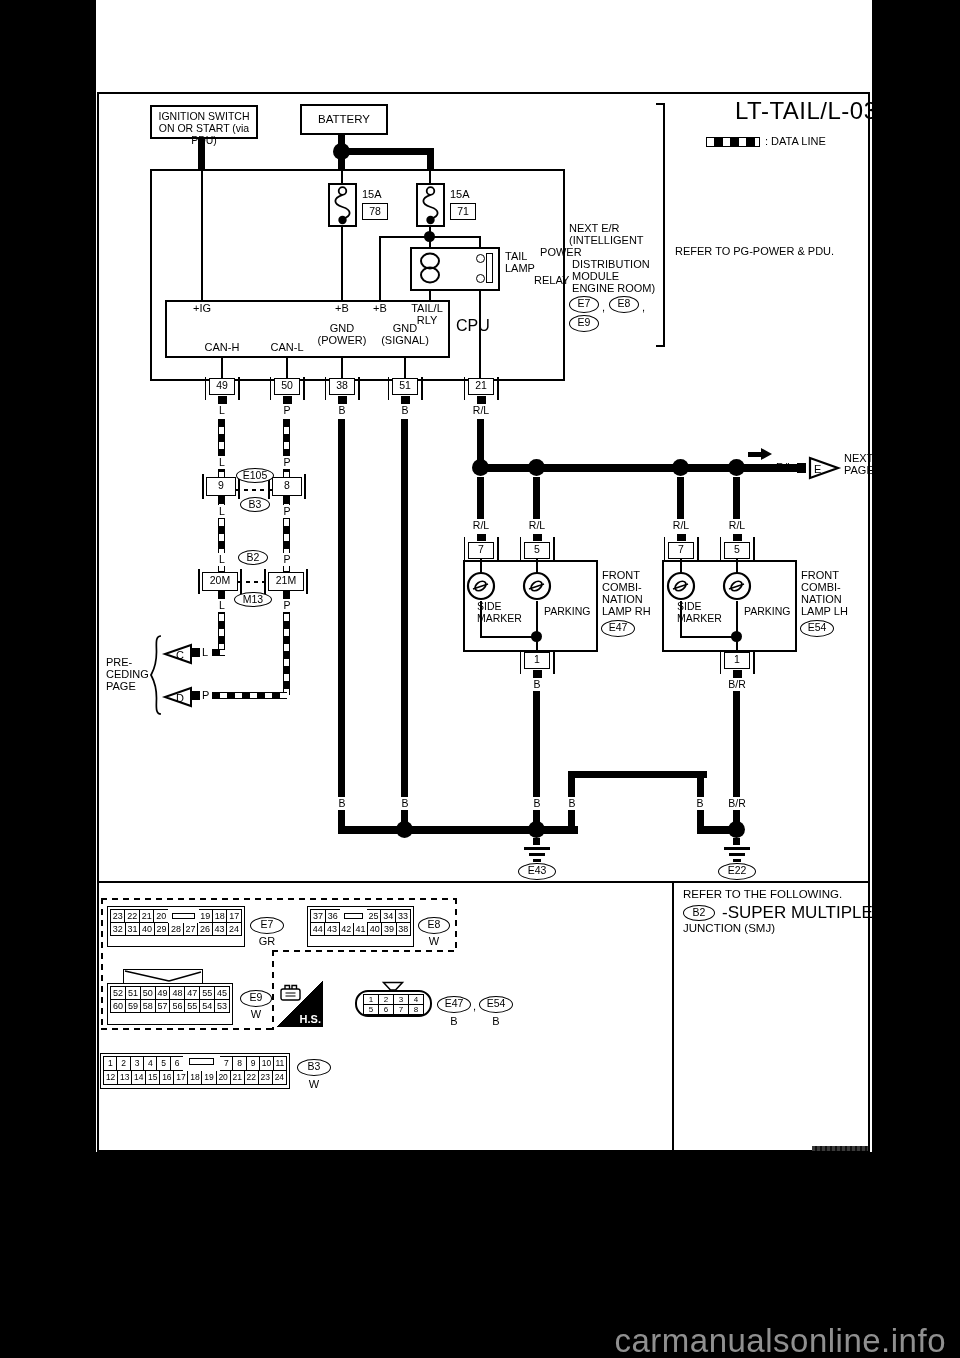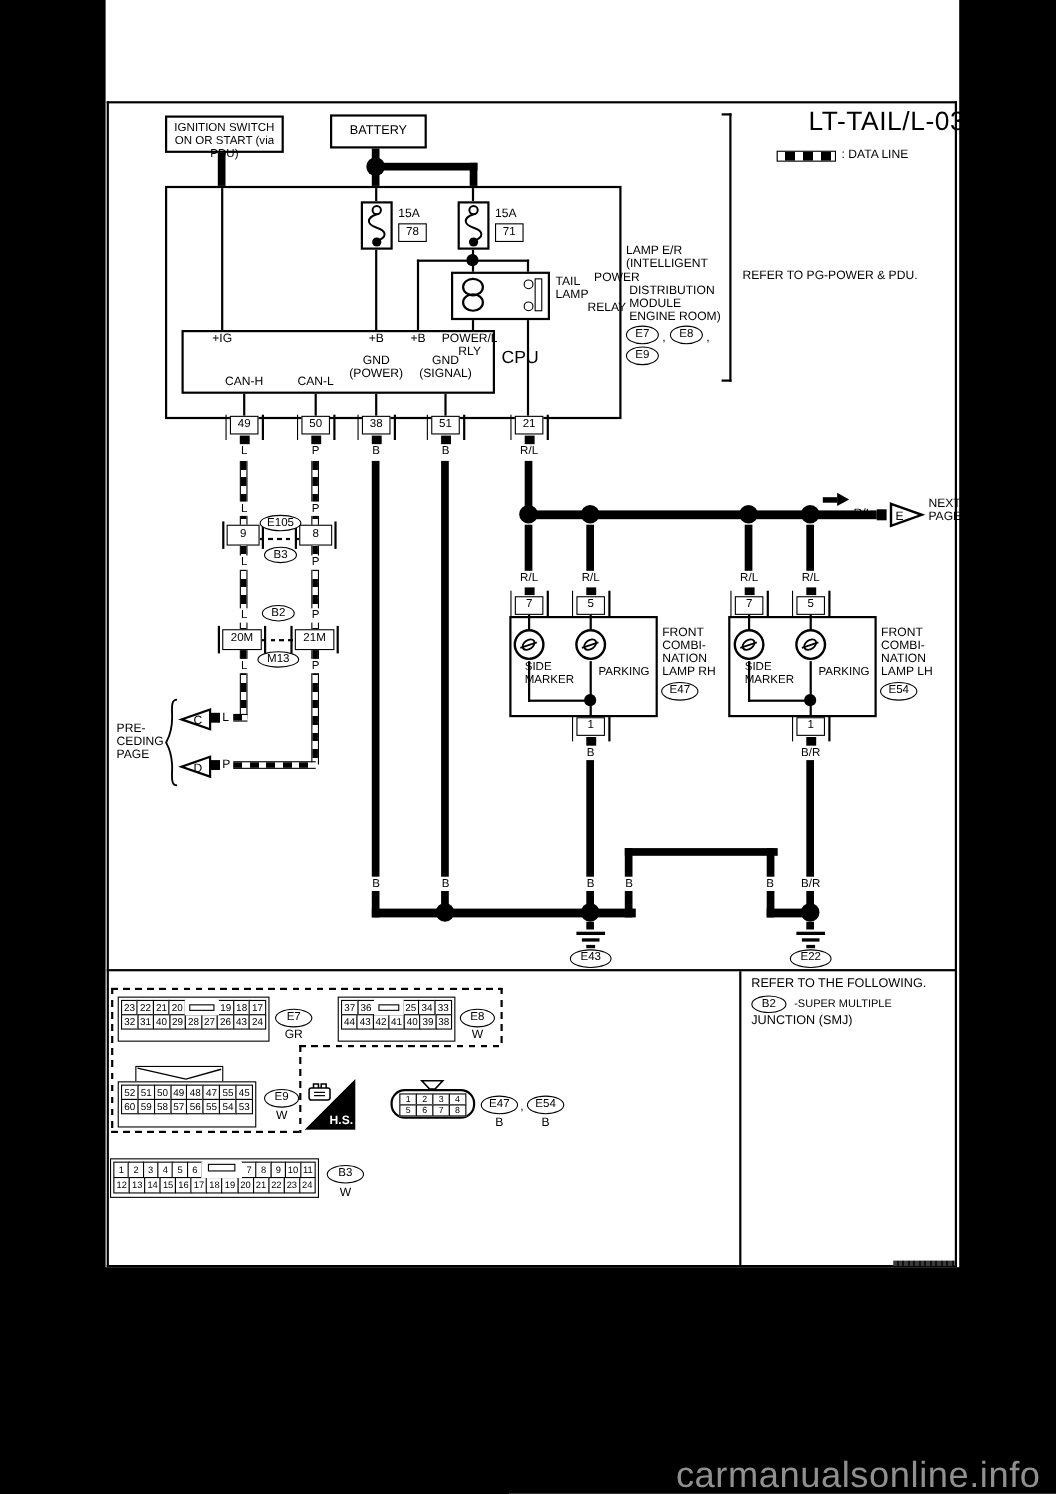--- a/index.html
+++ b/index.html
@@ -131,36 +131,36 @@
   <div class="t" style="left:505px;top:250px">TAIL</div>
   <div class="t" style="left:505px;top:262px">LAMP</div>
   <div class="t" style="left:534px;top:274px">RELAY</div>
   <div class="ln" style="left:429px;top:291px;width:2px;height:9px"></div>
   <div class="ln" style="left:479px;top:291px;width:2px;height:87px"></div>
 
   <div class="box" style="left:165px;top:300px;width:285px;height:58px"></div>
   <div class="t tc" style="left:202px;top:302px">+IG</div>
   <div class="t tc" style="left:342px;top:302px">+B</div>
   <div class="t tc" style="left:380px;top:302px">+B</div>
-  <div class="t tc" style="left:427px;top:302px">POWER/L</div>
+  <div class="t tc" style="left:427px;top:302px">TAIL/L</div>
   <div class="t tc" style="left:427px;top:314px">RLY</div>
   <div class="t tc" style="left:342px;top:322px">GND</div>
   <div class="t tc" style="left:342px;top:334px">(POWER)</div>
   <div class="t tc" style="left:405px;top:322px">GND</div>
   <div class="t tc" style="left:405px;top:334px">(SIGNAL)</div>
   <div class="t tc" style="left:222px;top:341px">CAN-H</div>
   <div class="t tc" style="left:287px;top:341px">CAN-L</div>
   <div class="t" style="left:456px;top:320px;font-size:16px">CPU</div>
 
   <div class="ln" style="left:221px;top:358px;width:2px;height:20px"></div>
   <div class="ln" style="left:286px;top:358px;width:2px;height:20px"></div>
   <div class="ln" style="left:341px;top:358px;width:2px;height:20px"></div>
   <div class="ln" style="left:404px;top:358px;width:2px;height:20px"></div>
 
-  <div class="t" style="left:569px;top:222px">LAMP E/R</div>
+  <div class="t" style="left:569px;top:222px">NEXT E/R</div>
   <div class="t" style="left:569px;top:234px">(INTELLIGENT</div>
   <div class="t" style="left:537px;top:246px"> POWER</div>
   <div class="t" style="left:569px;top:258px"> DISTRIBUTION</div>
   <div class="t" style="left:569px;top:270px"> MODULE</div>
   <div class="t" style="left:569px;top:282px"> ENGINE ROOM)</div>
   <div class="oval" style="left:569px;top:296px;min-width:30px">E7</div>
   <div class="t" style="left:602px;top:301px">,</div>
   <div class="oval" style="left:609px;top:296px;min-width:30px">E8</div>
   <div class="t" style="left:642px;top:301px">,</div>
   <div class="oval" style="left:569px;top:315px;min-width:30px">E9</div>
@@ -505,19 +505,19 @@
         <div class="cell">22</div>
         <div class="cell">23</div>
         <div class="cell">24</div>
       </div>
   </div>
   <div class="oval" style="left:297px;top:1059px;min-width:34px">B3</div>
   <div class="t tc" style="left:314px;top:1078px">W</div>
 
   <div class="t" style="left:683px;top:888px;font-size:11.5px">REFER TO THE FOLLOWING.</div>
   <div class="oval" style="left:683px;top:905px;min-width:32px;height:16px">B2</div>
-  <div class="t" style="left:722px;top:907px;font-size:10px">-SUPER MULTIPLE</div>
+  <div class="t" style="left:722px;top:907px;font-size:17px">-SUPER MULTIPLE</div>
   <div class="t" style="left:683px;top:922px;font-size:11.5px">JUNCTION (SMJ)</div>
 
   <div class="figcode" style="left:812px;top:1146px"></div>
 
   <div class="wm" style="right:14px;top:1322px">carmanualsonline.info</div>
 </div>
 
 </body></html>

